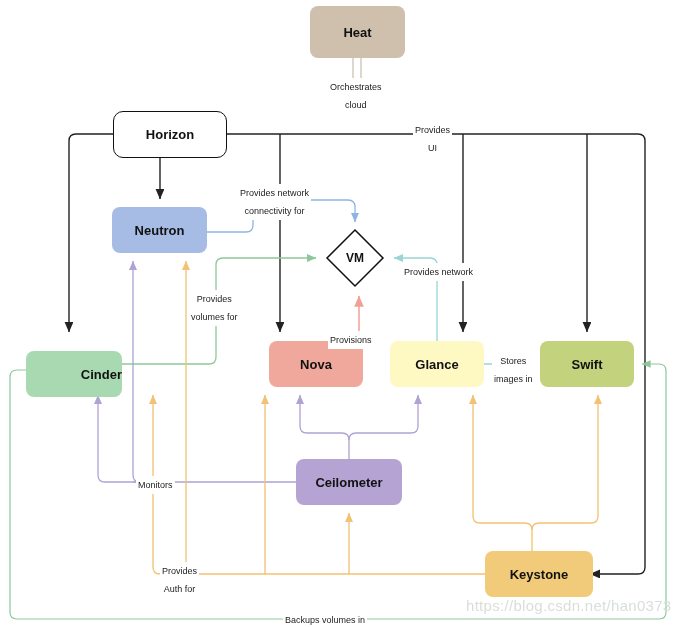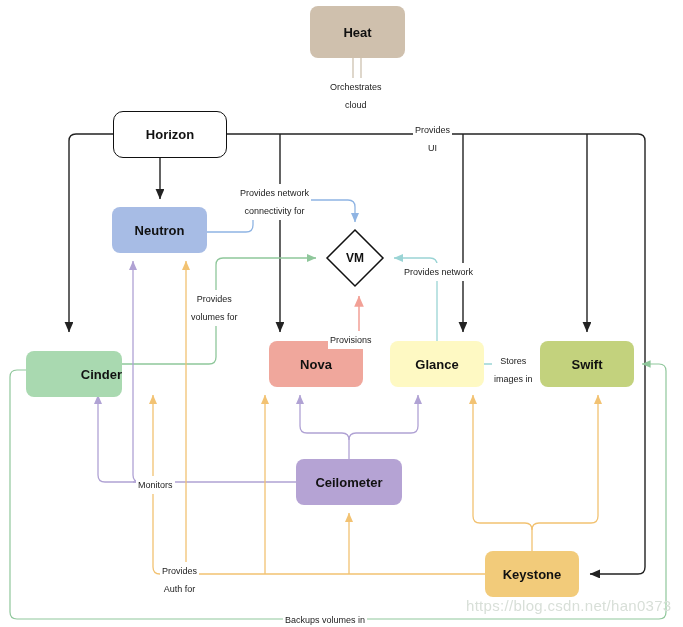--- a/index.html
+++ b/index.html
@@ -157,21 +157,21 @@
   </div>
 
   <div class="node" style="left:296px;top:459px;width:106px;height:46px;background:#b5a3d4;">
     <span>Ceilometer</span>
   </div>
 
   <div class="node" style="left:540px;top:341px;width:94px;height:46px;background:#c3d27d;">
     <span>Swift</span>
   </div>
 
-  <div class="node" style="left:485px;top:551px;width:94px;height:46px;background:#f2cb7a;">
+  <div class="node" style="left:485px;top:551px;width:108px;height:46px;background:#f2cb7a;">
     <span>Keystone</span>
   </div>
 
   <div class="edge-label" style="left:328px;top:78px;">Orchestrates
 cloud</div>
 
   <div class="edge-label" style="left:413px;top:121px;">Provides
 UI</div>
 
   <div class="edge-label" style="left:238px;top:184px;">Provides network

